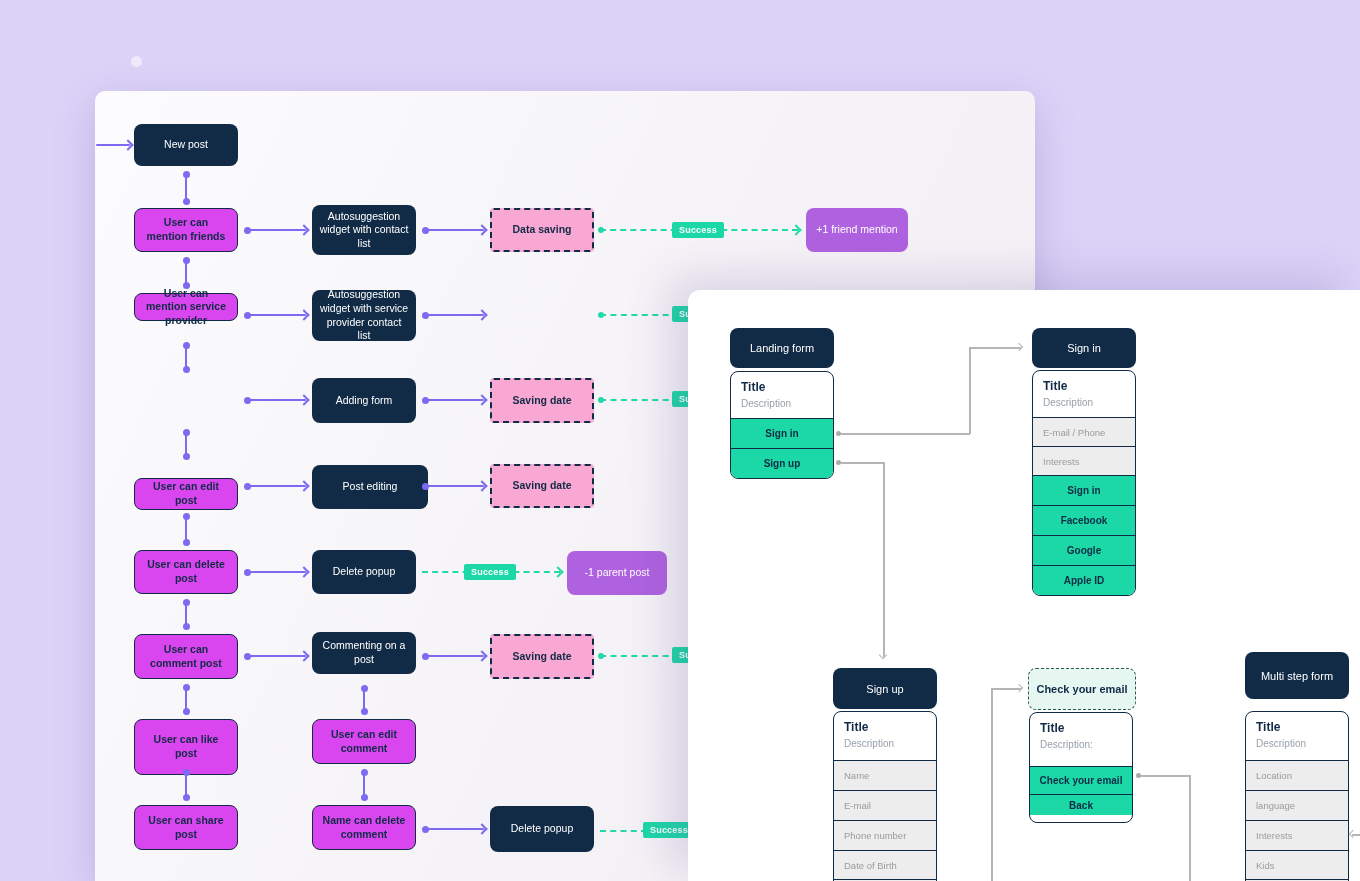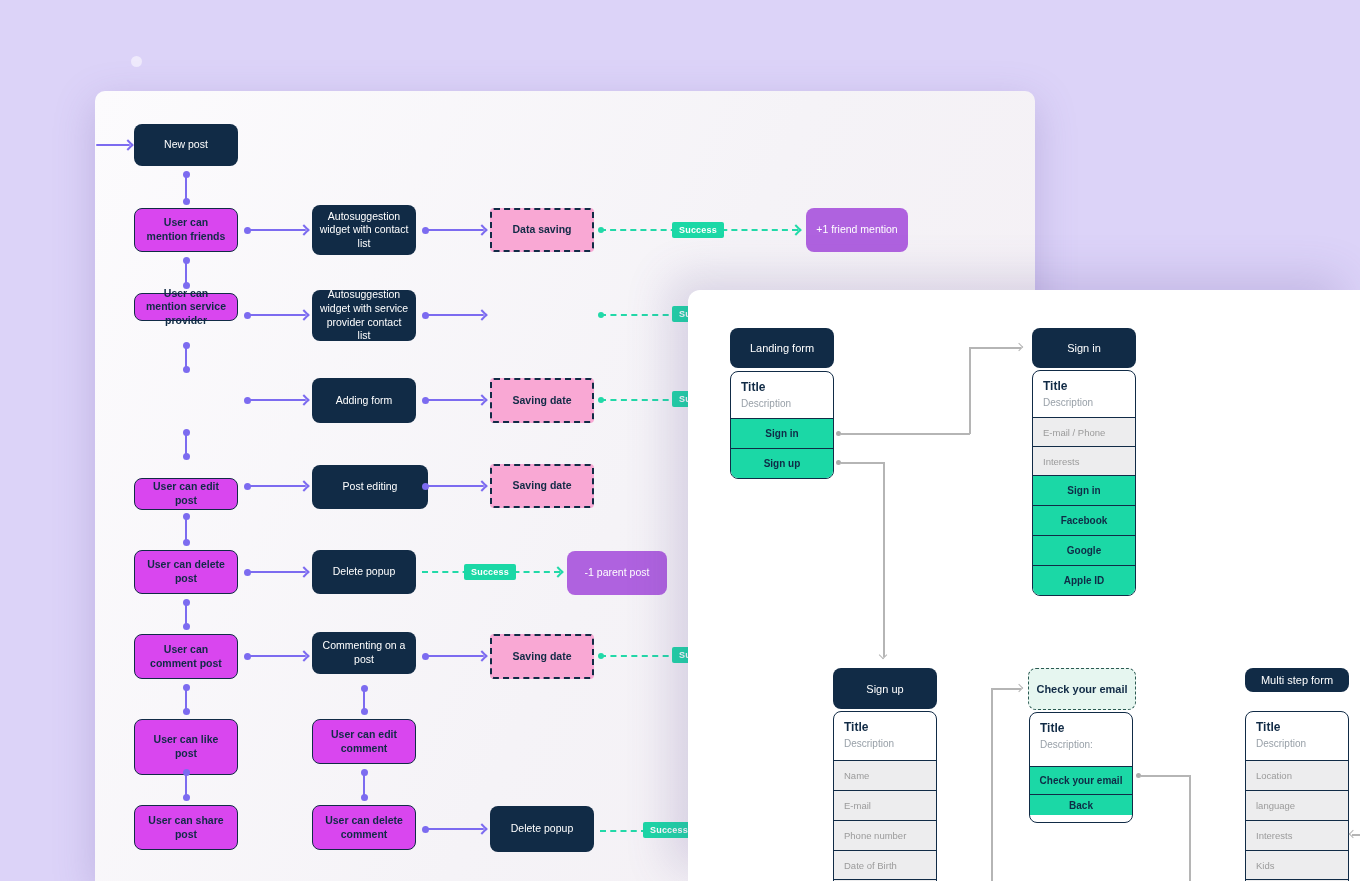--- a/index.html
+++ b/index.html
@@ -80,21 +80,21 @@
   <div class="node light" style="left:134px;top:719px;width:104px;height:56px">User can like post</div>
   <div class="node light" style="left:134px;top:805px;width:104px;height:45px">User can share post</div>
 
   <div class="node dark" style="left:312px;top:290px;width:104px;height:51px">Autosuggestion widget with service provider contact list</div>
   <div class="node dark" style="left:312px;top:205px;width:104px;height:50px">Autosuggestion widget with contact list</div>
   <div class="node dark" style="left:312px;top:378px;width:104px;height:45px">Adding form</div>
   <div class="node dark" style="left:312px;top:465px;width:116px;height:44px">Post editing</div>
   <div class="node dark" style="left:312px;top:550px;width:104px;height:44px">Delete popup</div>
   <div class="node dark" style="left:312px;top:632px;width:104px;height:42px">Commenting on a post</div>
   <div class="node light" style="left:312px;top:719px;width:104px;height:45px">User can edit comment</div>
-  <div class="node light" style="left:312px;top:805px;width:104px;height:45px">User can delete comment</div>
+  <div class="node light" style="left:312px;top:805px;width:104px;height:45px">Name can delete comment</div>
 
   <div class="node dashed" style="left:490px;top:208px;width:104px;height:44px">Data saving</div>
   <div class="node dashed" style="left:490px;top:378px;width:104px;height:45px">Saving date</div>
   <div class="node dashed" style="left:490px;top:464px;width:104px;height:44px">Saving date</div>
   <div class="node dashed" style="left:490px;top:634px;width:104px;height:45px">Saving date</div>
   <div class="node dark" style="left:490px;top:806px;width:104px;height:46px">Delete popup</div>
 
   <div class="node purple" style="left:806px;top:208px;width:102px;height:44px">+1 friend mention</div>
   <div class="node purple" style="left:567px;top:551px;width:100px;height:44px">-1 parent post</div>
 
@@ -253,21 +253,21 @@
   <div class="wf-header mint" style="left:1028px;top:668px;width:108px;height:42px">Check your email</div>
   <div class="wf-card" style="left:1029px;top:712px;width:104px;height:111px">
     <div class="wf-title-sec" style="height:53px">
       <div class="wf-title">Title</div>
       <div class="wf-desc">Description:</div>
     </div>
     <div class="wf-row green" style="height:28px">Check your email</div>
     <div class="wf-row green" style="height:21px">Back</div>
   </div>
 
-  <div class="wf-header" style="left:1245px;top:668px;width:104px;height:24px">Multi step form</div>
+  <div class="wf-header" style="left:1245px;top:652px;width:104px;height:47px">Multi step form</div>
   <div class="wf-card" style="left:1245px;top:711px;width:104px;height:200px">
     <div class="wf-title-sec" style="height:48px">
       <div class="wf-title">Title</div>
       <div class="wf-desc">Description</div>
     </div>
     <div class="wf-row input" style="height:30px">Location</div>
     <div class="wf-row input" style="height:30px">language</div>
     <div class="wf-row input" style="height:30px">Interests</div>
     <div class="wf-row input" style="height:29px">Kids</div>
     <div class="wf-row input" style="height:30px"></div>

